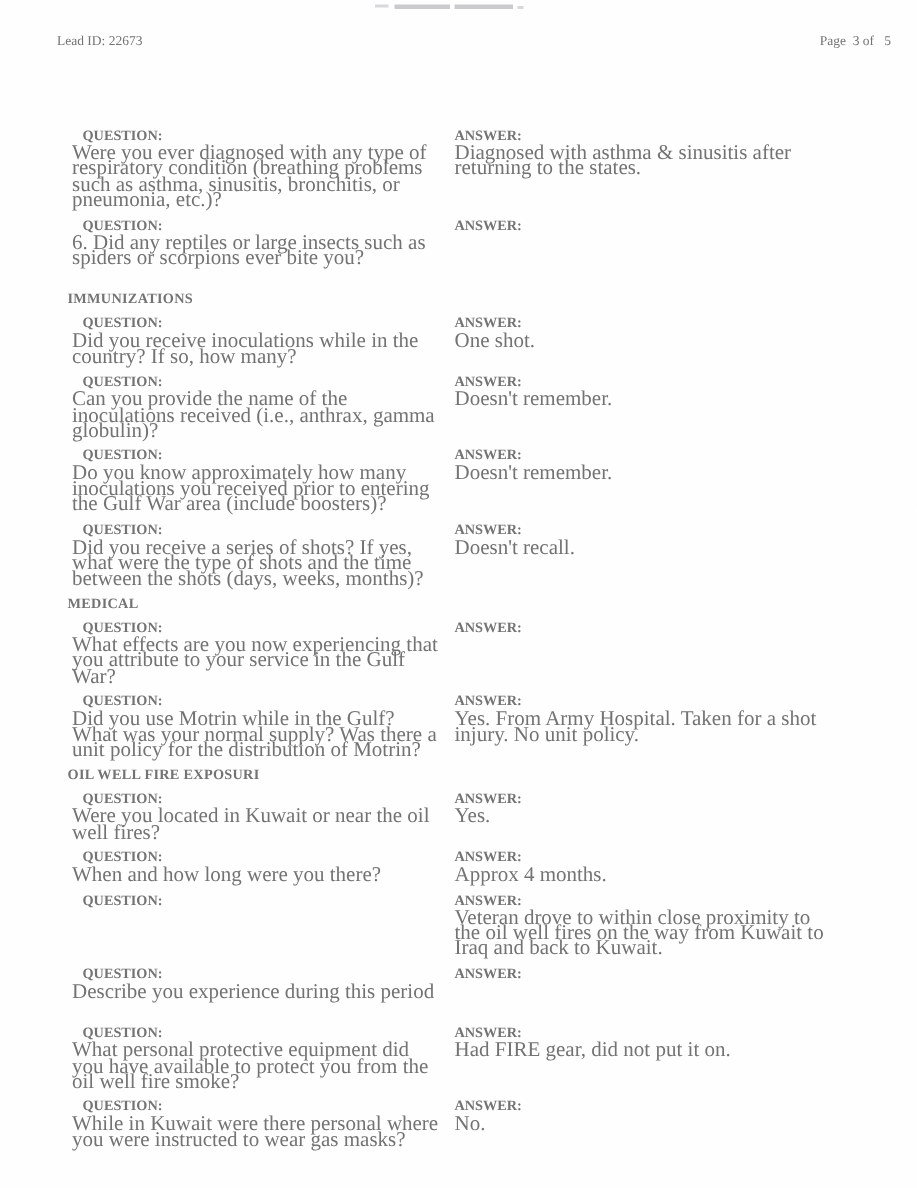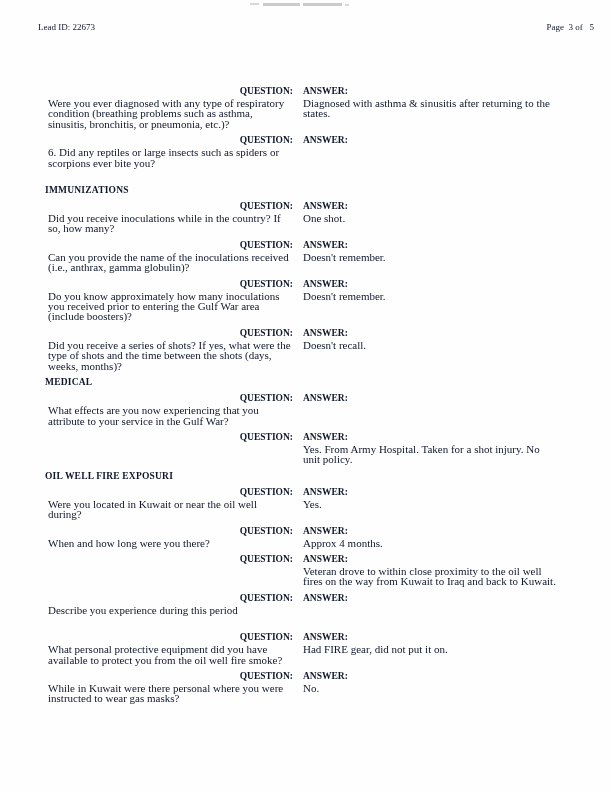--- a/index.html
+++ b/index.html
@@ -7,21 +7,21 @@
     padding: 0;
     background: #ffffff;
   }
   .page {
     position: relative;
     width: 611px;
     height: 792px;
     background: #fefefe;
     overflow: hidden;
     font-family: "Liberation Serif", serif;
-    color: #0f172a;
+    color: #737373;
   }
   
   .artifact { position: absolute; background: #cbcbce; }
   .artifact.a1 { left: 250px; top: 3px; width: 9px;  height: 2px; background: #d8d8db; }
   .artifact.a2 { left: 263px; top: 3px; width: 37px; height: 3px; }
   .artifact.a3 { left: 303px; top: 3px; width: 39px; height: 3px; }
   .artifact.a4 { left: 345px; top: 4px; width: 4px;  height: 2px; background: #d8d8db; }
 
   .pg-header {
     position: absolute;
@@ -47,23 +47,23 @@
     margin-bottom: 6px;
   }
   .qa-row.blank-gap { margin-bottom: 17px; }
   .cell { padding-right: 10px; }
   .qa-label {
     font-weight: bold;
     font-size: 9.5px;
     line-height: 11px;
     margin-bottom: 1px;
   }
-  .q-cell .qa-label { padding-left: 10px; text-align: right; }
+  .q-cell .qa-label { padding-left: 10px; }
   .qa-text {
-    font-size: 11px;
+    font-size: 14px;
     line-height: 10.4px;
   }
   .q-cell .qa-text { padding-left: 3px; }
   .section-title {
     font-weight: bold;
     font-size: 9.5px;
     line-height: 11px;
     letter-spacing: 0.2px;
     margin: 2px 0 5px 0;
   }
@@ -159,34 +159,35 @@
           <div class="qa-label">QUESTION:</div>
           <div class="qa-text">What effects are you now experiencing that you attribute to your service in the Gulf War?</div>
         </div>
         <div class="cell a-cell">
           <div class="qa-label">ANSWER:</div>
         </div>
       </div>
       <div class="qa-row">
         <div class="cell q-cell">
           <div class="qa-label">QUESTION:</div>
+          <div class="qa-text">Did you use Motrin while in the Gulf?  What was your normal supply?  Was there a unit policy for the distribution of Motrin?</div>
         </div>
         <div class="cell a-cell">
           <div class="qa-label">ANSWER:</div>
           <div class="qa-text">Yes.  From Army Hospital.  Taken for a shot injury.  No unit policy.</div>
         </div>
       </div>
     </section>
 
     <section>
       <div class="section-title">OIL WELL FIRE EXPOSURI</div>
       <div class="qa-row">
         <div class="cell q-cell">
           <div class="qa-label">QUESTION:</div>
-          <div class="qa-text">Were you located in Kuwait or near the oil well during?</div>
+          <div class="qa-text">Were you located in Kuwait or near the oil well fires?</div>
         </div>
         <div class="cell a-cell">
           <div class="qa-label">ANSWER:</div>
           <div class="qa-text">Yes.</div>
         </div>
       </div>
       <div class="qa-row">
         <div class="cell q-cell">
           <div class="qa-label">QUESTION:</div>
           <div class="qa-text">When and how long were you there?</div>

